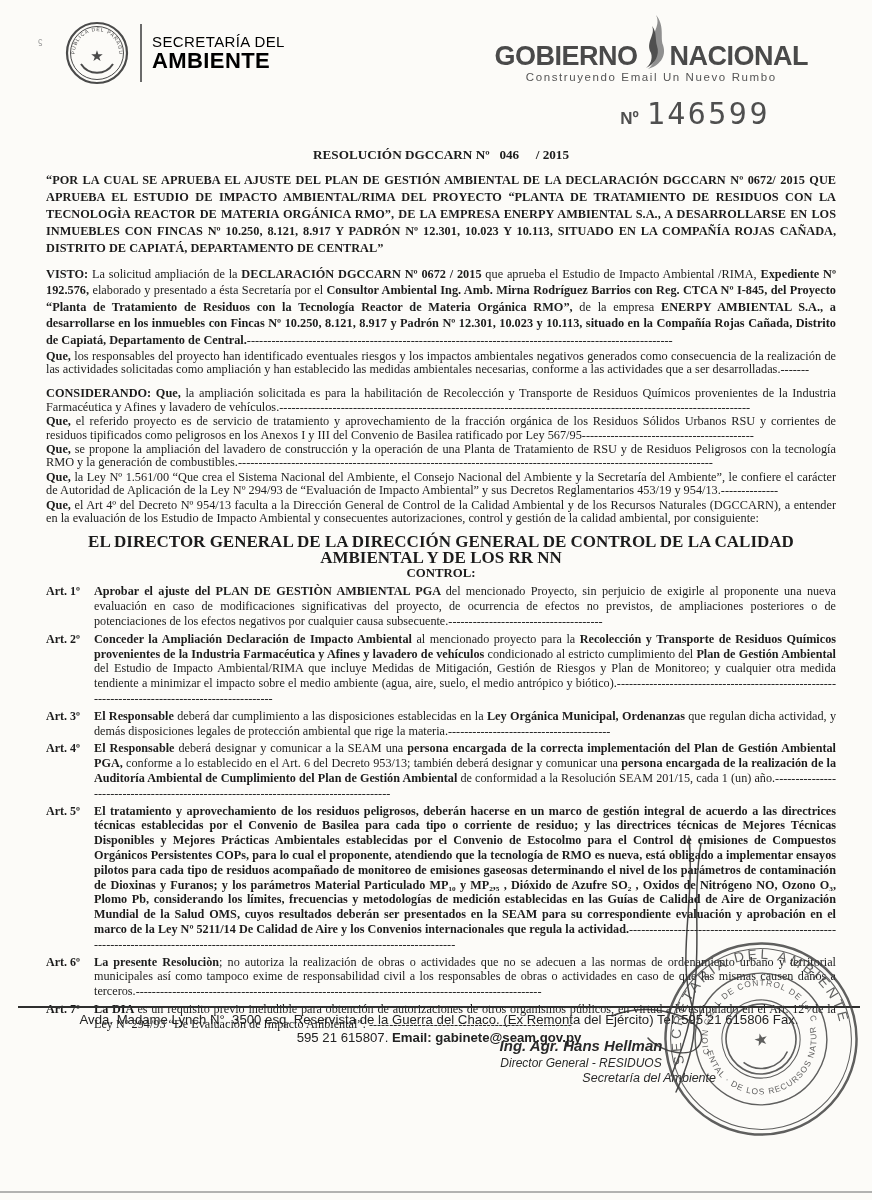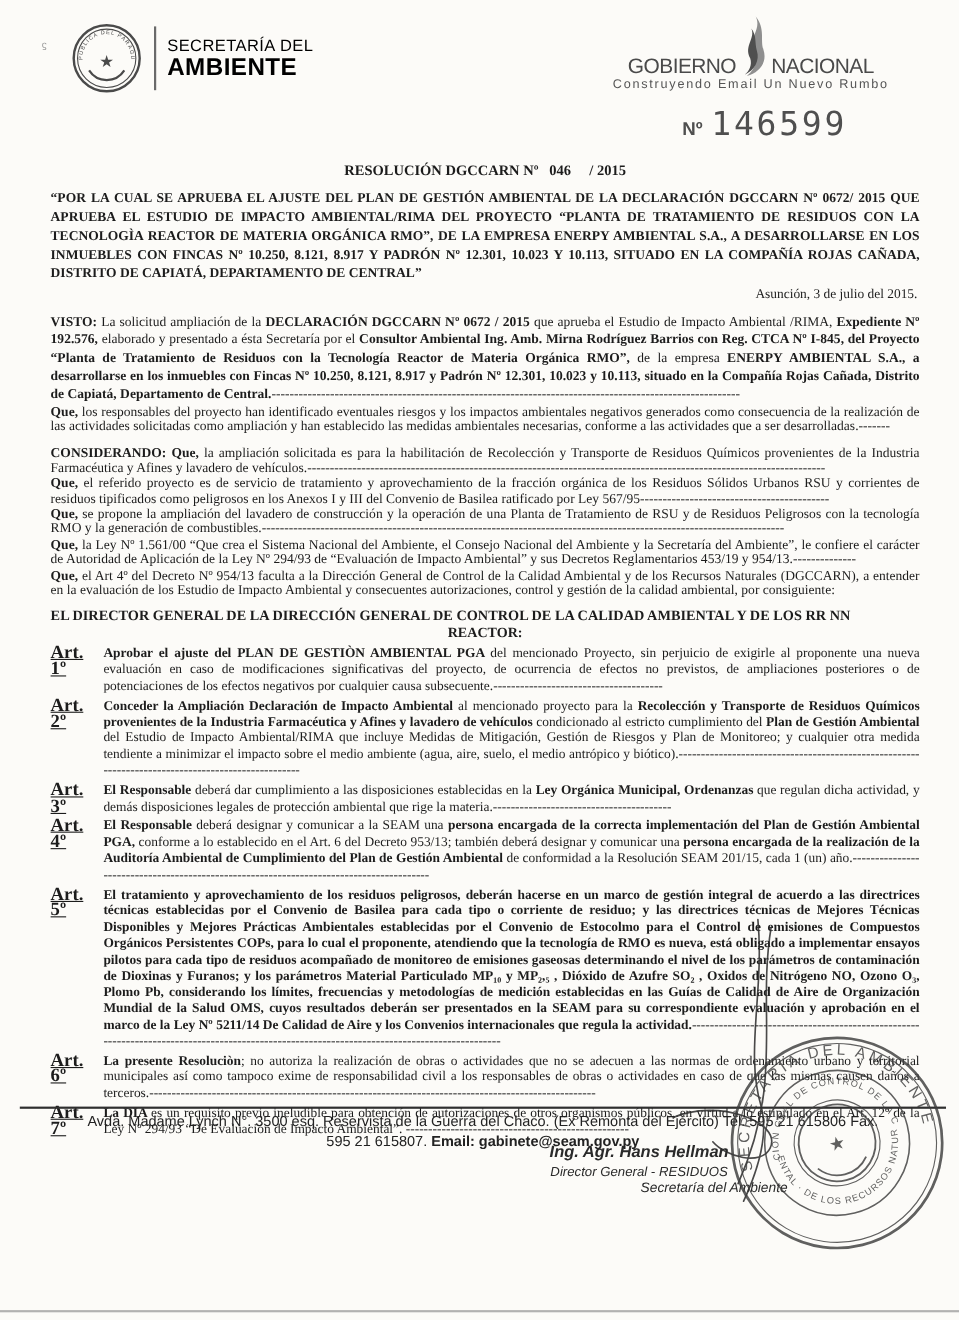--- a/index.html
+++ b/index.html
@@ -11,40 +11,40 @@
   .content{padding:14px 36px 0 46px;}
   
   .hdr{display:flex;justify-content:space-between;align-items:flex-start;}
   .brand-left{display:flex;align-items:center;gap:10px;margin-left:18px;margin-top:6px;}
   .brand-divider{width:2px;height:58px;background:#6a6a6a;}
   .org-name{font-family:"Liberation Sans",sans-serif;color:#000000;line-height:1.05;}
   .org-line1{font-size:15px;letter-spacing:.4px;}
   .org-line2{font-size:22px;font-weight:700;letter-spacing:.4px;}
   .brand-right{margin-right:28px;text-align:center;}
   .gov-row{display:flex;align-items:flex-end;justify-content:center;}
-  .gov-word{font-family:"Liberation Sans",sans-serif;font-weight:400;font-size:19px;color:#4a4a4a;letter-spacing:-.5px;line-height:1;}
+  .gov-word{font-family:"Liberation Sans",sans-serif;font-weight:700;font-size:27px;color:#4a4a4a;letter-spacing:-.5px;line-height:1;}
   .flame{width:30px;height:58px;margin:0 1px -2px 1px;}
   .gov-tagline{font-family:"Liberation Sans",sans-serif;font-size:11.5px;letter-spacing:1.6px;color:#555;margin-top:1px;}
   .doc-number{margin:10px 66px 16px auto;width:max-content;display:flex;align-items:baseline;gap:8px;color:#4f4f4f;}
   .doc-number .nsym{font-family:"Liberation Sans",sans-serif;font-size:17px;font-weight:700;}
   .doc-number .digits{font-family:"DejaVu Sans Mono",monospace;font-size:30px;letter-spacing:2.5px;}
   
   .res-title{text-align:center;font-weight:700;font-size:13.2px;white-space:pre;margin:2px 0 0 0;}
   .subject{font-weight:700;font-size:12.3px;line-height:16.9px;text-align:justify;margin:9px 0 0 0;}
   .date-line{text-align:right;font-size:12.2px;margin:3px 2px 0 0;}
   .par{font-size:12.3px;text-align:justify;margin:0;}
   .visto{line-height:16.6px;margin-top:9px;}
   .cons{line-height:13.4px;margin-top:1px;}
   .cons-first{margin-top:11px;}
   .b{font-weight:700;}
-  .resolve-h{font-weight:700;font-size:13px;line-height:16px;margin-top:9px;}
+  .resolve-h{font-weight:700;font-size:17px;text-align:center;line-height:16px;margin-top:9px;}
   .resolve-w{font-weight:700;font-size:12.8px;text-align:center;line-height:15px;}
   .articles{margin-top:3px;}
   .article{display:flex;margin-bottom:3px;}
-  .art-label{flex:none;width:46px;font-weight:700;font-size:17px;line-height:14.8px;text-decoration:underline;}
+  .art-label{flex:none;width:46px;font-weight:700;font-size:12px;line-height:14.8px;}
   .art-body{flex:1;font-size:12.2px;line-height:14.8px;text-align:justify;margin-left:2px;}
   
   .signature{width:270px;margin:6px 120px 0 auto;text-align:center;
     font-family:"Liberation Sans",sans-serif;font-style:italic;color:#2a2a2a;line-height:1.25;}
   .sig-name{font-size:15px;font-weight:700;}
   .sig-role{font-size:12px;}
   .sig-org{font-size:12.5px;text-align:right;}
   
   .footer{position:absolute;left:18px;right:12px;top:1006px;border-top:2px solid #2f2f2f;
     padding-top:3px;text-align:center;font-family:"Liberation Sans",sans-serif;
@@ -101,33 +101,32 @@
 
     <div class="doc-number">
       <span class="nsym">Nº</span>
       <span class="digits">146599</span>
     </div>
 
     <div class="res-title">RESOLUCIÓN DGCCARN Nº   046     / 2015</div>
 
     <p class="subject"><span class="b">“POR LA CUAL SE APRUEBA EL AJUSTE DEL PLAN DE GESTIÓN AMBIENTAL DE LA DECLARACIÓN DGCCARN Nº 0672/ 2015 QUE APRUEBA EL ESTUDIO DE IMPACTO AMBIENTAL/RIMA DEL PROYECTO “PLANTA DE TRATAMIENTO DE RESIDUOS CON LA TECNOLOGÌA REACTOR DE MATERIA ORGÁNICA RMO”, DE LA EMPRESA ENERPY AMBIENTAL S.A.,  A DESARROLLARSE EN LOS INMUEBLES CON FINCAS Nº 10.250, 8.121, 8.917 Y PADRÓN Nº 12.301, 10.023 Y 10.113, SITUADO EN LA COMPAÑÍA ROJAS CAÑADA, DISTRITO DE CAPIATÁ, DEPARTAMENTO DE CENTRAL”</span></p>
 
-    <div class="date-line">Asunción, 3 de julio del 2015.</div>
 
     <p class="par visto"><span class="b">VISTO: </span><span>La solicitud ampliación de la </span><span class="b">DECLARACIÓN DGCCARN Nº 0672  / 2015 </span><span>que aprueba el Estudio de Impacto Ambiental /RIMA, </span><span class="b">Expediente Nº 192.576, </span><span>elaborado y  presentado a ésta Secretaría por el  </span><span class="b">Consultor Ambiental Ing. Amb. Mirna Rodríguez Barrios con Reg. CTCA Nº I-845, del Proyecto “Planta de Tratamiento de Residuos con la Tecnología Reactor de Materia Orgánica RMO”, </span><span>de la empresa </span><span class="b">ENERPY AMBIENTAL S.A., a desarrollarse en los inmuebles con Fincas Nº 10.250, 8.121, 8.917 y Padrón Nº 12.301, 10.023 y 10.113, situado en la Compañía Rojas Cañada, Distrito de Capiatá, Departamento de Central.</span><span>--------------------------------------------------------------------------------------------------------</span></p>
 
     <p class="par cons"><span class="b">Que, </span><span>los responsables del proyecto han identificado eventuales riesgos y los impactos ambientales negativos generados como consecuencia de la realización de las actividades solicitadas como ampliación y han establecido las medidas ambientales necesarias, conforme a las actividades  que a ser desarrolladas.-------</span></p>
     <p class="par cons cons-first"><span class="b">CONSIDERANDO: Que, </span><span>la ampliación solicitada es para la habilitación de Recolección y Transporte de Residuos Químicos provenientes de la Industria Farmacéutica y Afines  y lavadero de vehículos.</span><span>-------------------------------------------------------------------------------------------------------------------</span></p>
     <p class="par cons"><span class="b">Que, </span><span>el referido proyecto es de servicio de tratamiento y aprovechamiento de la fracción orgánica de los Residuos Sólidos Urbanos RSU y corrientes de residuos tipificados como peligrosos en los Anexos I y III del Convenio de Basilea ratificado por Ley 567/95</span><span>------------------------------------------</span></p>
     <p class="par cons"><span class="b">Que, </span><span>se propone la ampliación del lavadero de construcción y la operación de una Planta de Tratamiento de RSU y de Residuos Peligrosos con la tecnología RMO y la generación de combustibles.</span><span>--------------------------------------------------------------------------------------------------------------------</span></p>
     <p class="par cons"><span class="b">Que, </span><span>la Ley Nº 1.561/00 “Que crea el Sistema Nacional del Ambiente, el Consejo Nacional del Ambiente y la Secretaría del Ambiente”,  le confiere el carácter de Autoridad de Aplicación de la Ley Nº 294/93 de “Evaluación de Impacto Ambiental” y sus Decretos Reglamentarios 453/19 y 954/13.--------------</span></p>
     <p class="par cons"><span class="b">Que, </span><span>el Art 4º del Decreto Nº 954/13 faculta a la Dirección General de Control de la Calidad Ambiental y de los Recursos Naturales (DGCCARN), a entender en la evaluación de los Estudio de Impacto Ambiental y consecuentes autorizaciones, control  y gestión de la calidad ambiental, por consiguiente:</span></p>
 
     <div class="resolve-h">EL DIRECTOR GENERAL DE LA DIRECCIÓN GENERAL DE CONTROL DE LA CALIDAD AMBIENTAL Y DE LOS RR NN</div>
-    <div class="resolve-w">REACTOR:</div>
+    <div class="resolve-w">CONTROL:</div>
 
     <div class="articles">
       <div class="article">
         <div class="art-label">Art. 1º</div>
         <div class="art-body"><span class="b">Aprobar el ajuste del PLAN DE GESTIÒN AMBIENTAL PGA </span><span>del mencionado Proyecto, sin perjuicio de exigirle al proponente una nueva evaluación en caso de modificaciones significativas del proyecto, de ocurrencia de efectos no previstos, de ampliaciones posteriores o de potenciaciones de los efectos negativos por cualquier causa subsecuente.</span><span>--------------------------------------</span></div>
       </div>
       <div class="article">
         <div class="art-label">Art. 2º</div>
         <div class="art-body"><span class="b">Conceder la Ampliación Declaración de Impacto Ambiental </span><span>al mencionado proyecto para la </span><span class="b">Recolección y Transporte de Residuos Químicos provenientes de la Industria Farmacéutica y Afines  y lavadero de vehículos </span><span>condicionado al estricto cumplimiento del </span><span class="b">Plan de Gestión Ambiental </span><span>del Estudio de Impacto Ambiental/RIMA  que incluye Medidas de Mitigación, Gestión de Riesgos y Plan de Monitoreo; y cualquier otra medida tendiente a minimizar el impacto sobre el medio ambiente (agua, aire, suelo, el medio antrópico y biótico).</span><span>--------------------------------------------------------------------------------------------------</span></div>
       </div>

